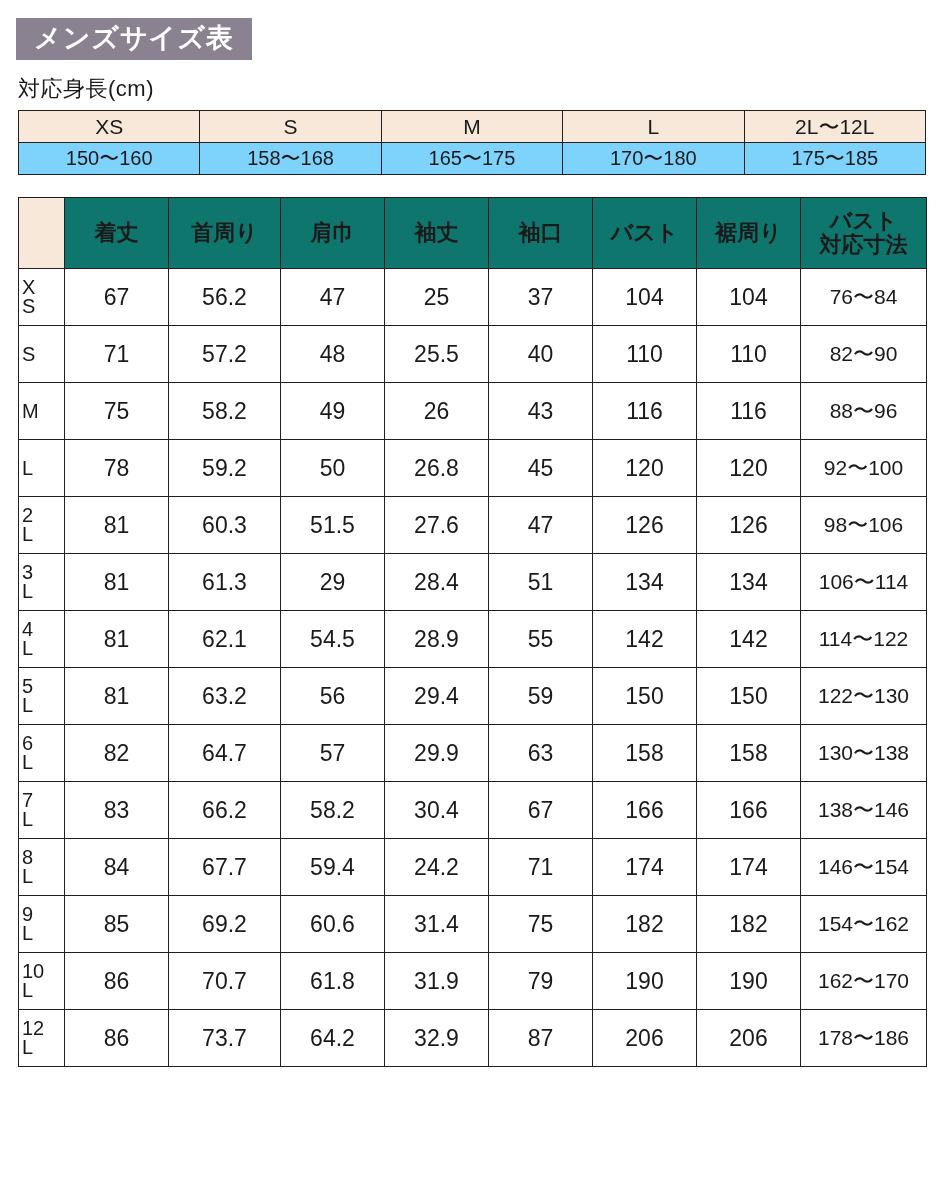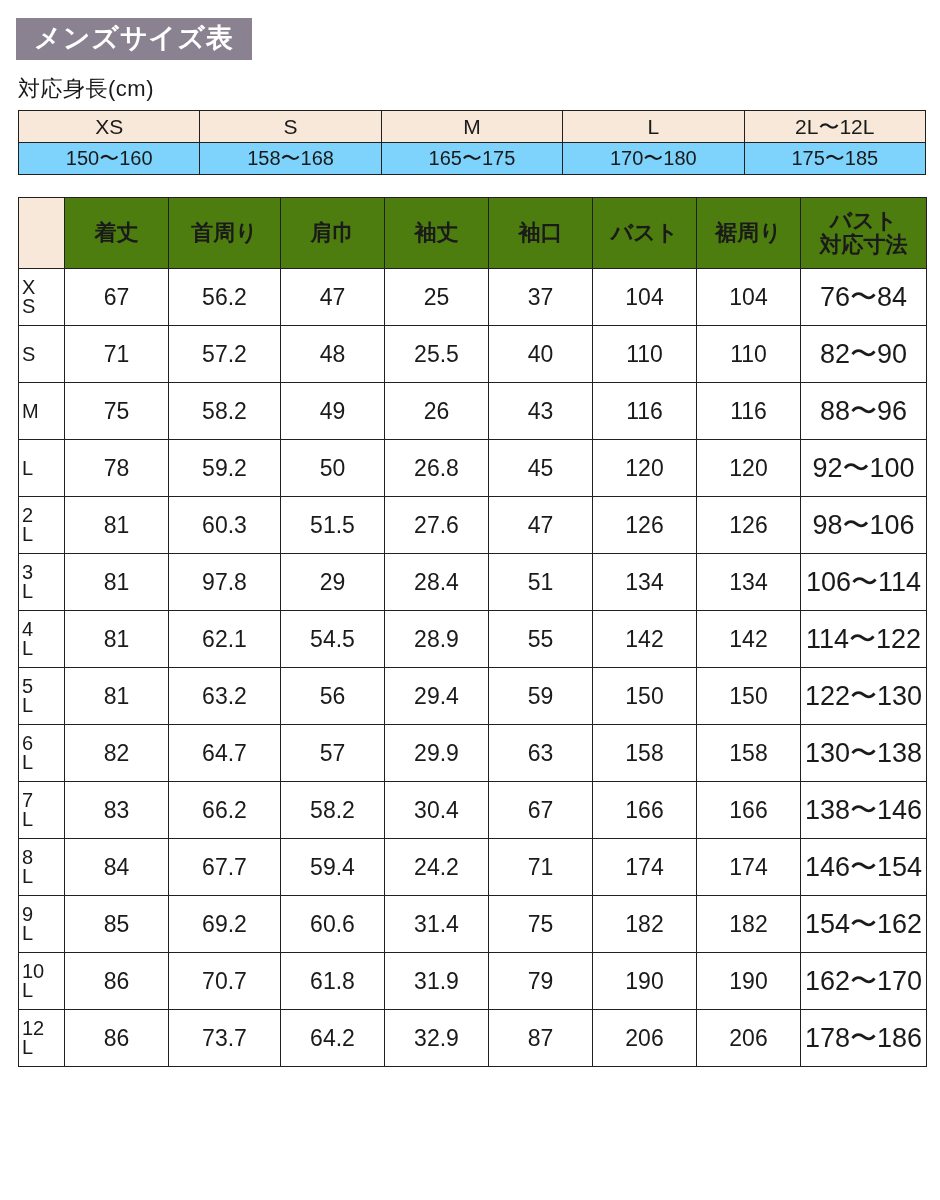--- a/index.html
+++ b/index.html
@@ -79,21 +79,21 @@
   }
   .meas-table th, .meas-table td {
     border: 1px solid #231f20;
     padding: 0;
     text-align: center;
     font-size: 21px;
     font-weight: normal;
     color: #1a1a1a;
   }
   .meas-table thead th {
-    background: #4d7c0f;
+    background: #0f766e;
     height: 70px;
     font-size: 22px;
     font-weight: bold;
     line-height: 1.12;
   }
   .meas-table thead th.corner {
     width: 46px;
     background: #f7e8d9;
   }
   .meas-table tbody td {
@@ -107,21 +107,21 @@
     font-weight: normal;
     line-height: 0.95;
     text-align: left;
     padding-left: 3px;
     vertical-align: middle;
   }
   .rowlabel span {
     display: block;
   }
   .meas-table tbody td.last {
-    font-size: 27px;
+    font-size: 21px;
   }
   .hdr-two {
     display: block;
     line-height: 1.1;
   }
 </style>
 </head>
 <body>
 
 <div class="page">
@@ -245,21 +245,21 @@
             <td>126</td>
             <td>126</td>
             <td class="last">98〜106</td>
           </tr>
           <tr>
             <td class="rowlabel">
               <span>3</span>
               <span>L</span>
             </td>
             <td>81</td>
-            <td>97.8</td>
+            <td>61.3</td>
             <td>29</td>
             <td>28.4</td>
             <td>51</td>
             <td>134</td>
             <td>134</td>
             <td class="last">106〜114</td>
           </tr>
           <tr>
             <td class="rowlabel">
               <span>4</span>

